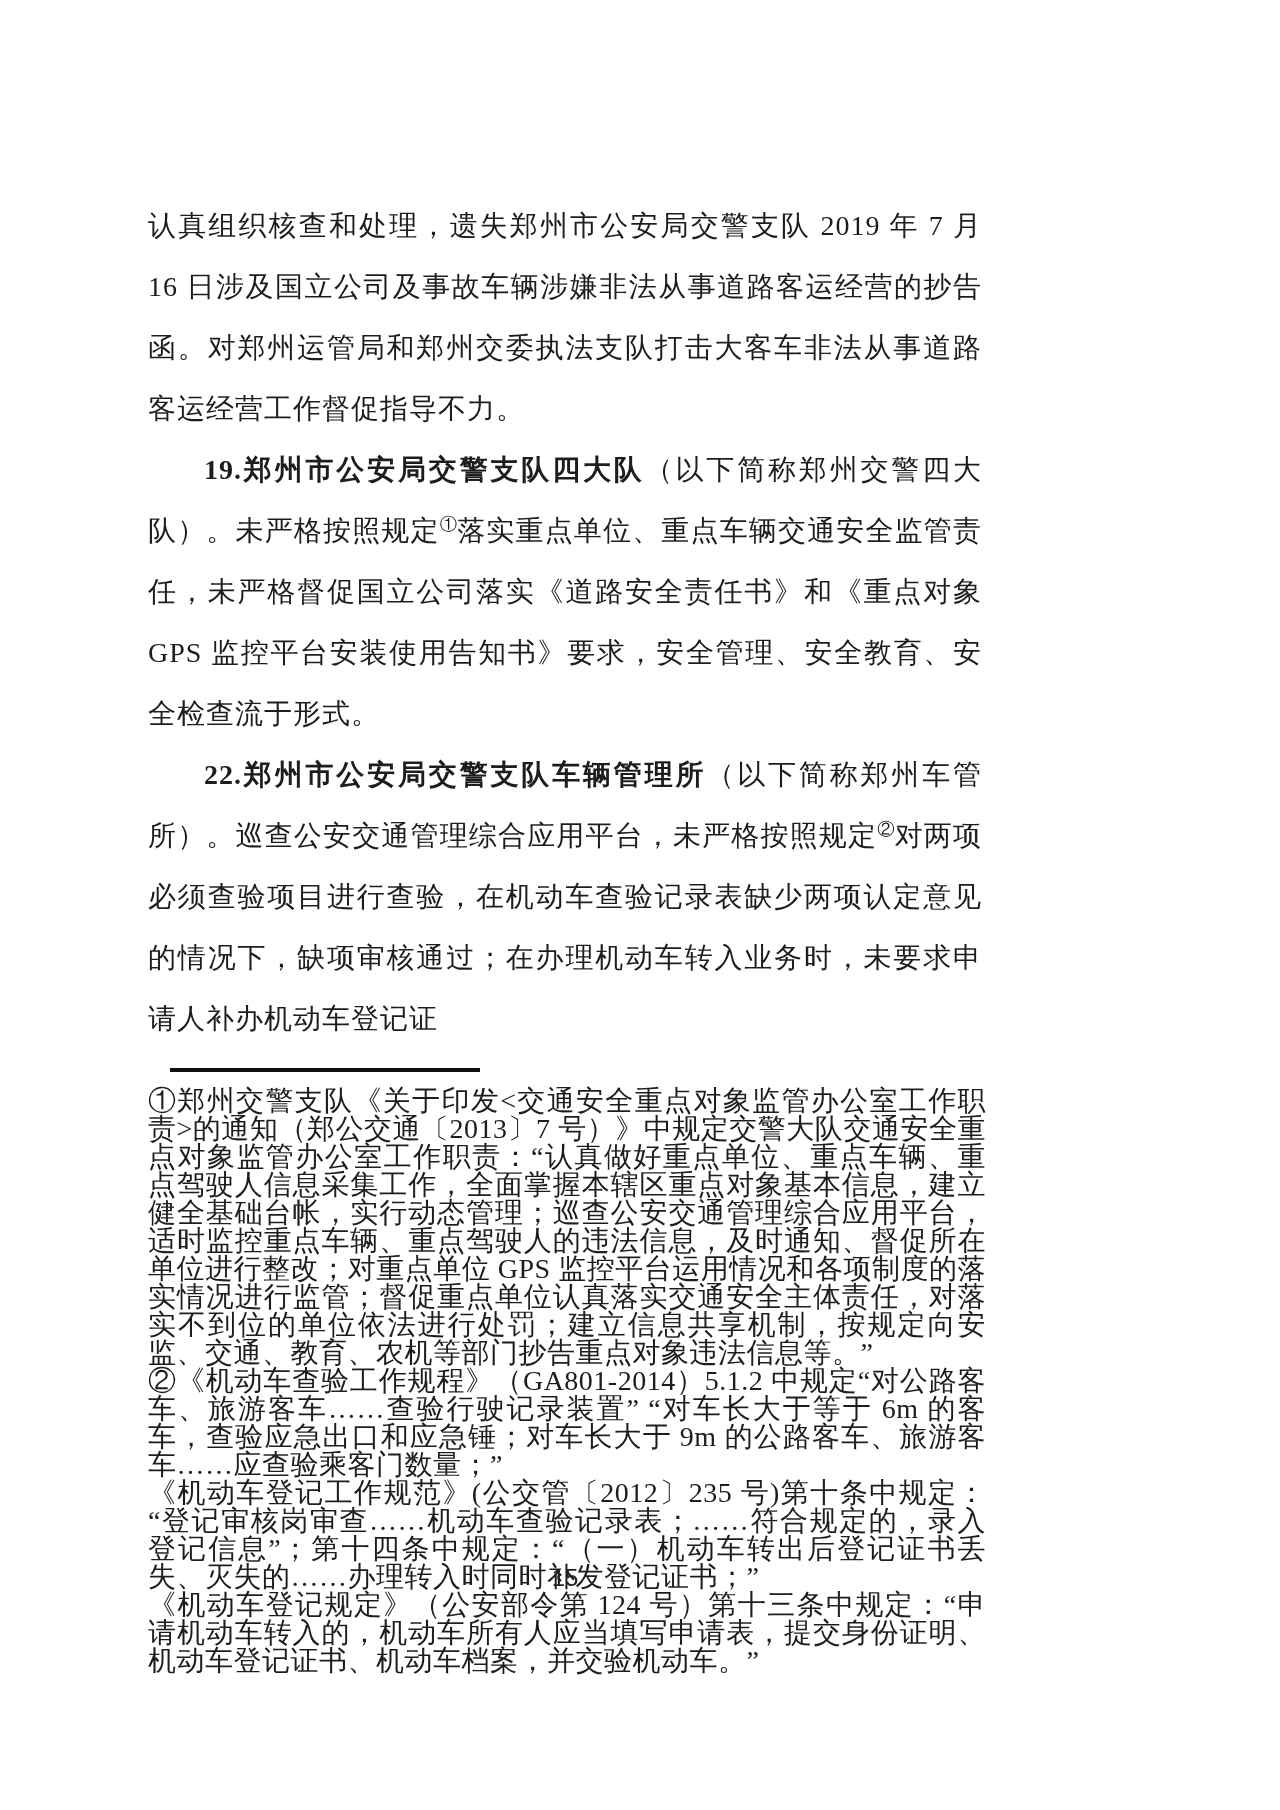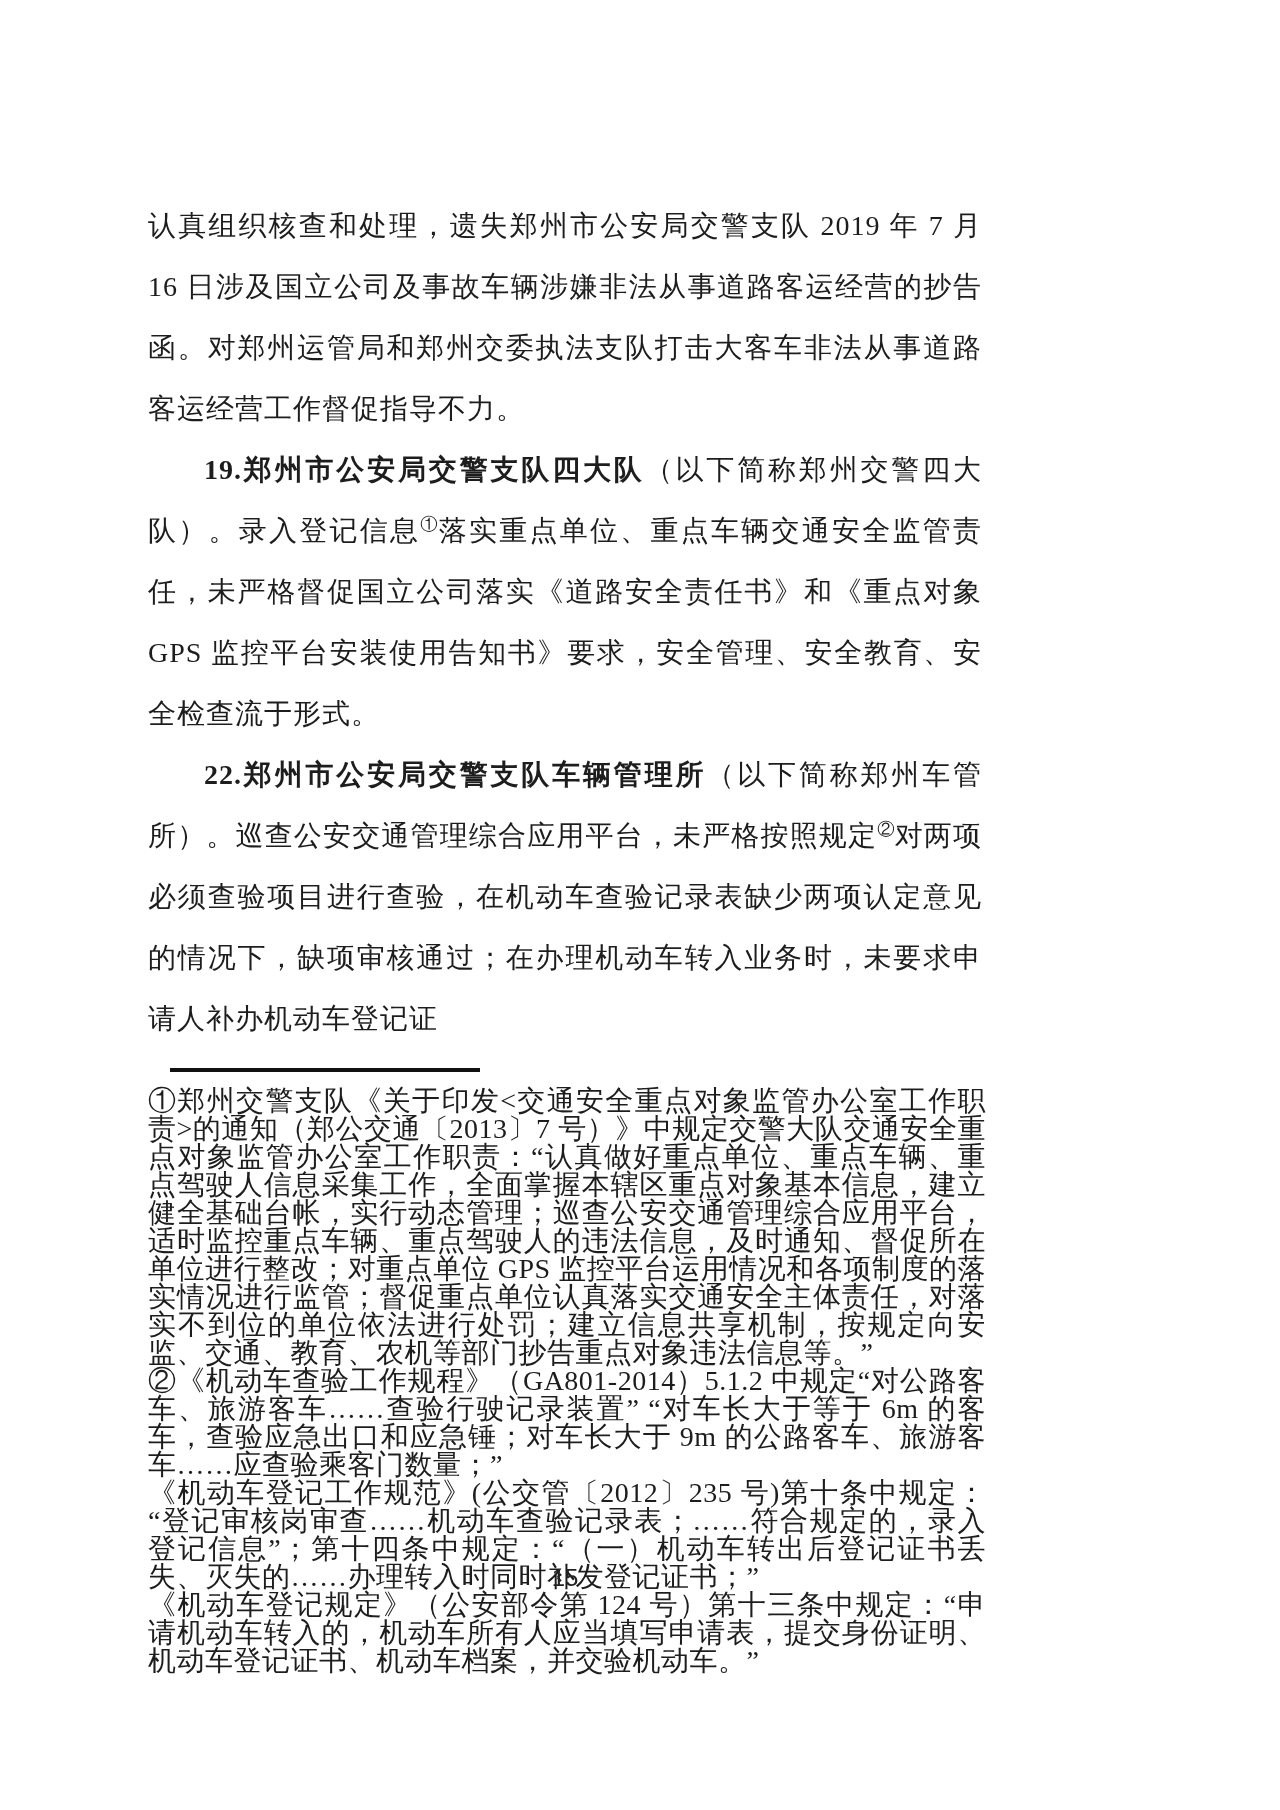--- a/index.html
+++ b/index.html
@@ -77,21 +77,21 @@
 </style>
 </head>
 <body>
 
 <div class="page">
 
   <div class="body-text">
 
     <p>认真组织核查和处理，遗失郑州市公安局交警支队 2019 年 7 月 16 日涉及国立公司及事故车辆涉嫌非法从事道路客运经营的抄告函。对郑州运管局和郑州交委执法支队打击大客车非法从事道路客运经营工作督促指导不力。</p>
 
-    <p class="indent"><span class="num-heading">19.郑州市公安局交警支队四大队</span><span>（以下简称郑州交警四大队）。</span><span>录入登记信息</span><sup class="fnref">①</sup><span>落实重点单位、重点车辆交通安全监管责任，未严格督促国立公司落实《道路安全责任书》和《重点对象 GPS 监控平台安装使用告知书》要求，安全管理、安全教育、安全检查流于形式。</span></p>
+    <p class="indent"><span class="num-heading">19.郑州市公安局交警支队四大队</span><span>（以下简称郑州交警四大队）。</span><span>未严格按照规定</span><sup class="fnref">①</sup><span>落实重点单位、重点车辆交通安全监管责任，未严格督促国立公司落实《道路安全责任书》和《重点对象 GPS 监控平台安装使用告知书》要求，安全管理、安全教育、安全检查流于形式。</span></p>
 
     <p class="indent"><span class="num-heading">22.郑州市公安局交警支队车辆管理所</span><span>（以下简称郑州车管所）。</span><span>巡查公安交通管理综合应用平台，未严格按照规定</span><sup class="fnref">②</sup><span>对两项必须查验项目进行查验，在机动车查验记录表缺少两项认定意见的情况下，缺项审核通过；在办理机动车转入业务时，未要求申请人补办机动车登记证</span></p>
 
   </div>
 
   <div class="footnote-section">
     <div class="fn-rule"></div>
 
     <p>①郑州交警支队《关于印发&lt;交通安全重点对象监管办公室工作职责&gt;的通知（郑公交通〔2013〕7 号）》中规定交警大队交通安全重点对象监管办公室工作职责：“认真做好重点单位、重点车辆、重点驾驶人信息采集工作，全面掌握本辖区重点对象基本信息，建立健全基础台帐，实行动态管理；巡查公安交通管理综合应用平台，适时监控重点车辆、重点驾驶人的违法信息，及时通知、督促所在单位进行整改；对重点单位 GPS 监控平台运用情况和各项制度的落实情况进行监管；督促重点单位认真落实交通安全主体责任，对落实不到位的单位依法进行处罚；建立信息共享机制，按规定向安监、交通、教育、农机等部门抄告重点对象违法信息等。”</p>
 

